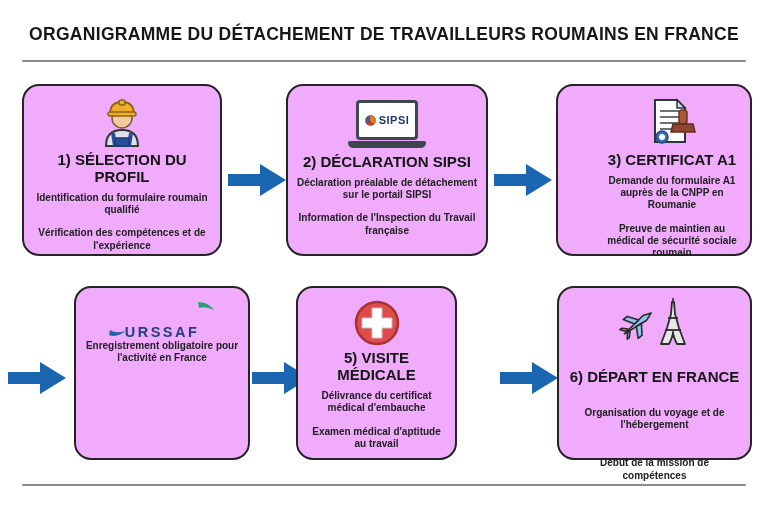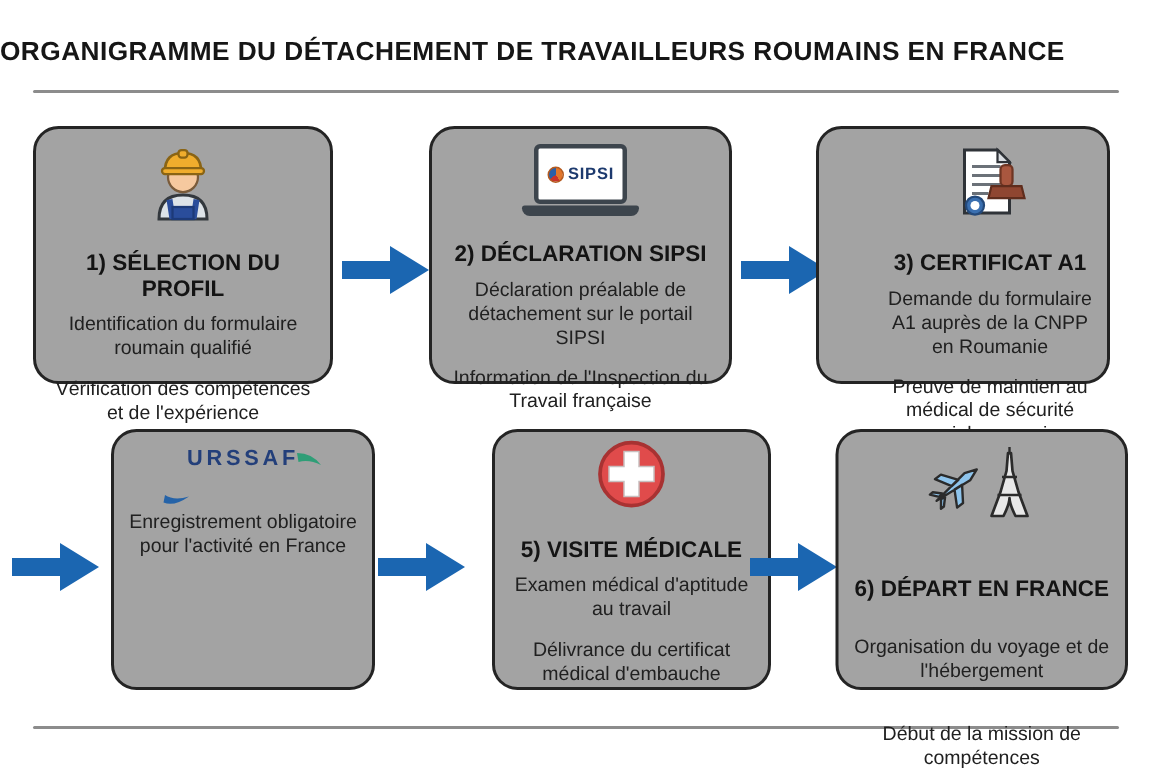--- a/index.html
+++ b/index.html
@@ -3,36 +3,36 @@
 <meta charset="utf-8">
 <style>
   * { margin:0; padding:0; box-sizing:border-box; }
   html,body { width:768px; height:515px; background:#ffffff; overflow:hidden; }
   body { font-family:"Liberation Sans", sans-serif; color:#1c1c1c; position:relative; }
 
   .page { position:absolute; inset:0; }
 
   .title {
     position:absolute; top:24px; left:0; width:768px;
-    text-align:left; font-size:17.5px; font-weight:bold;
+    text-align:center; font-size:17.5px; font-weight:bold;
     letter-spacing:0.3px; color:#161616;
   }
   .rule { position:absolute; left:22px; right:22px; height:2px;
           background:var(--color-line,#8c8c8c); border-radius:1px; }
   .rule.top { top:60px; }
   .rule.bottom { top:484px; }
 
   .step-box {
-    position:absolute; background:#a3a3a3;
+    position:absolute; background:#f0abfc;
     border:2.5px solid #242424; border-radius:17px;
     display:flex; flex-direction:column; align-items:center;
     padding:10px 8px 8px; text-align:center;
   }
-  .step-heading { font-size:15px; font-weight:bold; color:#141414; margin:17px 0 7px; }
-  .step-line { font-size:13px; line-height:1.22; color:#202020; margin-bottom:11px; }
+  .step-heading { font-size:15px; font-weight:bold; color:#141414; margin:1px 0 7px; }
+  .step-line { font-size:10px; line-height:1.22; color:#202020; margin-bottom:11px;font-weight:bold; }
   .step-line:last-child { margin-bottom:0; }
 
   .arrow { position:absolute; width:58px; height:40px; }
   .arrow svg { display:block; width:100%; height:100%; }
   .arrow polygon, .arrow rect { fill:var(--color-arrow,#1b66b1); }
 
   .icon-wrap { height:56px; display:flex; align-items:center; justify-content:center; }
 
   
   .laptop { display:flex; flex-direction:column; align-items:center; }
@@ -40,21 +40,21 @@
     width:62px; height:40px; border:3px solid #3d454d; border-radius:4px;
     background:#ffffff; display:flex; align-items:center; justify-content:center; gap:3px;
   }
   .laptop-base { width:78px; height:7px; background:#3d454d; border-radius:2px 2px 6px 6px; margin-top:1px; }
   .sipsi-dot { width:11px; height:11px; border-radius:50%;
     background:conic-gradient(#e2762b 0 40%, #c8332b 40% 65%, #2b5fa8 65% 100%);
     border:1px solid #b45a1f; }
   .sipsi-text { font-size:11px; font-weight:bold; color:var(--color-sipsi,#1d3a6e); letter-spacing:0.5px; }
 
   
-  .urssaf { position:relative; width:120px; height:42px; display:flex; align-items:flex-start; justify-content:center; }
+  .urssaf { position:relative; width:120px; height:42px; display:flex; align-items:flex-end; justify-content:center; }
   .urssaf-text { font-size:14.5px; font-weight:bold; color:var(--color-urssaf,#233f7a); letter-spacing:2.5px; }
   .urssaf svg { position:absolute; inset:0; width:100%; height:100%; }
 </style>
 </head>
 <body>
 
 <div class="page">
 
   <div class="title">ORGANIGRAMME DU DÉTACHEMENT DE TRAVAILLEURS ROUMAINS EN FRANCE</div>
   <div class="rule top"></div>
@@ -97,21 +97,21 @@
     <div class="step-line">Information de l'Inspection du Travail française</div>
   </div>
 
   <div class="arrow" style="left:494px; top:160px;">
     <svg viewBox="0 0 58 40">
         <rect x="0" y="14" width="32" height="12"></rect>
         <polygon points="32,4 58,20 32,36"></polygon>
       </svg>
   </div>
 
-  <div class="step-box" style="left:544px; top:84px; width:196px; height:172px;padding-left:44px;">
+  <div class="step-box" style="left:556px; top:84px; width:196px; height:172px;padding-left:44px;">
     <div class="icon-wrap">
       <svg width="58" height="54" viewBox="0 0 58 54">
         <path d="M12 4 H34 L42 12 V46 H12 Z" fill="#ffffff" stroke="#2f3338" stroke-width="2"></path>
         <path d="M34 4 L34 12 L42 12 Z" fill="#d9dde1" stroke="#2f3338" stroke-width="1.5"></path>
         <line x1="17" y1="15" x2="36" y2="15" stroke="#6b7178" stroke-width="2"></line>
         <line x1="17" y1="21" x2="36" y2="21" stroke="#6b7178" stroke-width="2"></line>
         <line x1="17" y1="27" x2="36" y2="27" stroke="#6b7178" stroke-width="2"></line>
         <line x1="17" y1="33" x2="28" y2="33" stroke="#6b7178" stroke-width="2"></line>
         <circle cx="19" cy="41" r="6" fill="#3a6fb0" stroke="#24497a" stroke-width="1.5"></circle>
         <circle cx="19" cy="41" r="3" fill="#ffffff"></circle>
@@ -142,30 +142,30 @@
     <div class="step-line">Enregistrement obligatoire pour l'activité en France</div>
   </div>
 
   <div class="arrow" style="left:252px; top:358px;">
     <svg viewBox="0 0 58 40">
         <rect x="0" y="14" width="32" height="12"></rect>
         <polygon points="32,4 58,20 32,36"></polygon>
       </svg>
   </div>
 
-  <div class="step-box" style="left:328px; top:286px; width:186px; height:174px;justify-content:center;">
+  <div class="step-box" style="left:296px; top:286px; width:161px; height:174px;">
     <div class="icon-wrap">
       <svg width="50" height="50" viewBox="0 0 50 50">
         <circle cx="25" cy="25" r="21" fill="#e04b4b" stroke="#a83232" stroke-width="2.5"></circle>
         <path d="M20 10 H30 V20 H40 V30 H30 V40 H20 V30 H10 V20 H20 Z" fill="#ffffff" stroke="#c8bfbf" stroke-width="1"></path>
       </svg>
     </div>
     <div class="step-heading">5) VISITE MÉDICALE</div>
+    <div class="step-line">Délivrance du certificat médical d'embauche</div>
     <div class="step-line">Examen médical d'aptitude au travail</div>
-    <div class="step-line">Délivrance du certificat médical d'embauche</div>
   </div>
 
   <div class="arrow" style="left:500px; top:358px;">
     <svg viewBox="0 0 58 40">
         <rect x="0" y="14" width="32" height="12"></rect>
         <polygon points="32,4 58,20 32,36"></polygon>
       </svg>
   </div>
 
   <div class="step-box" style="left:557px; top:286px; width:195px; height:174px;gap:15px;">

